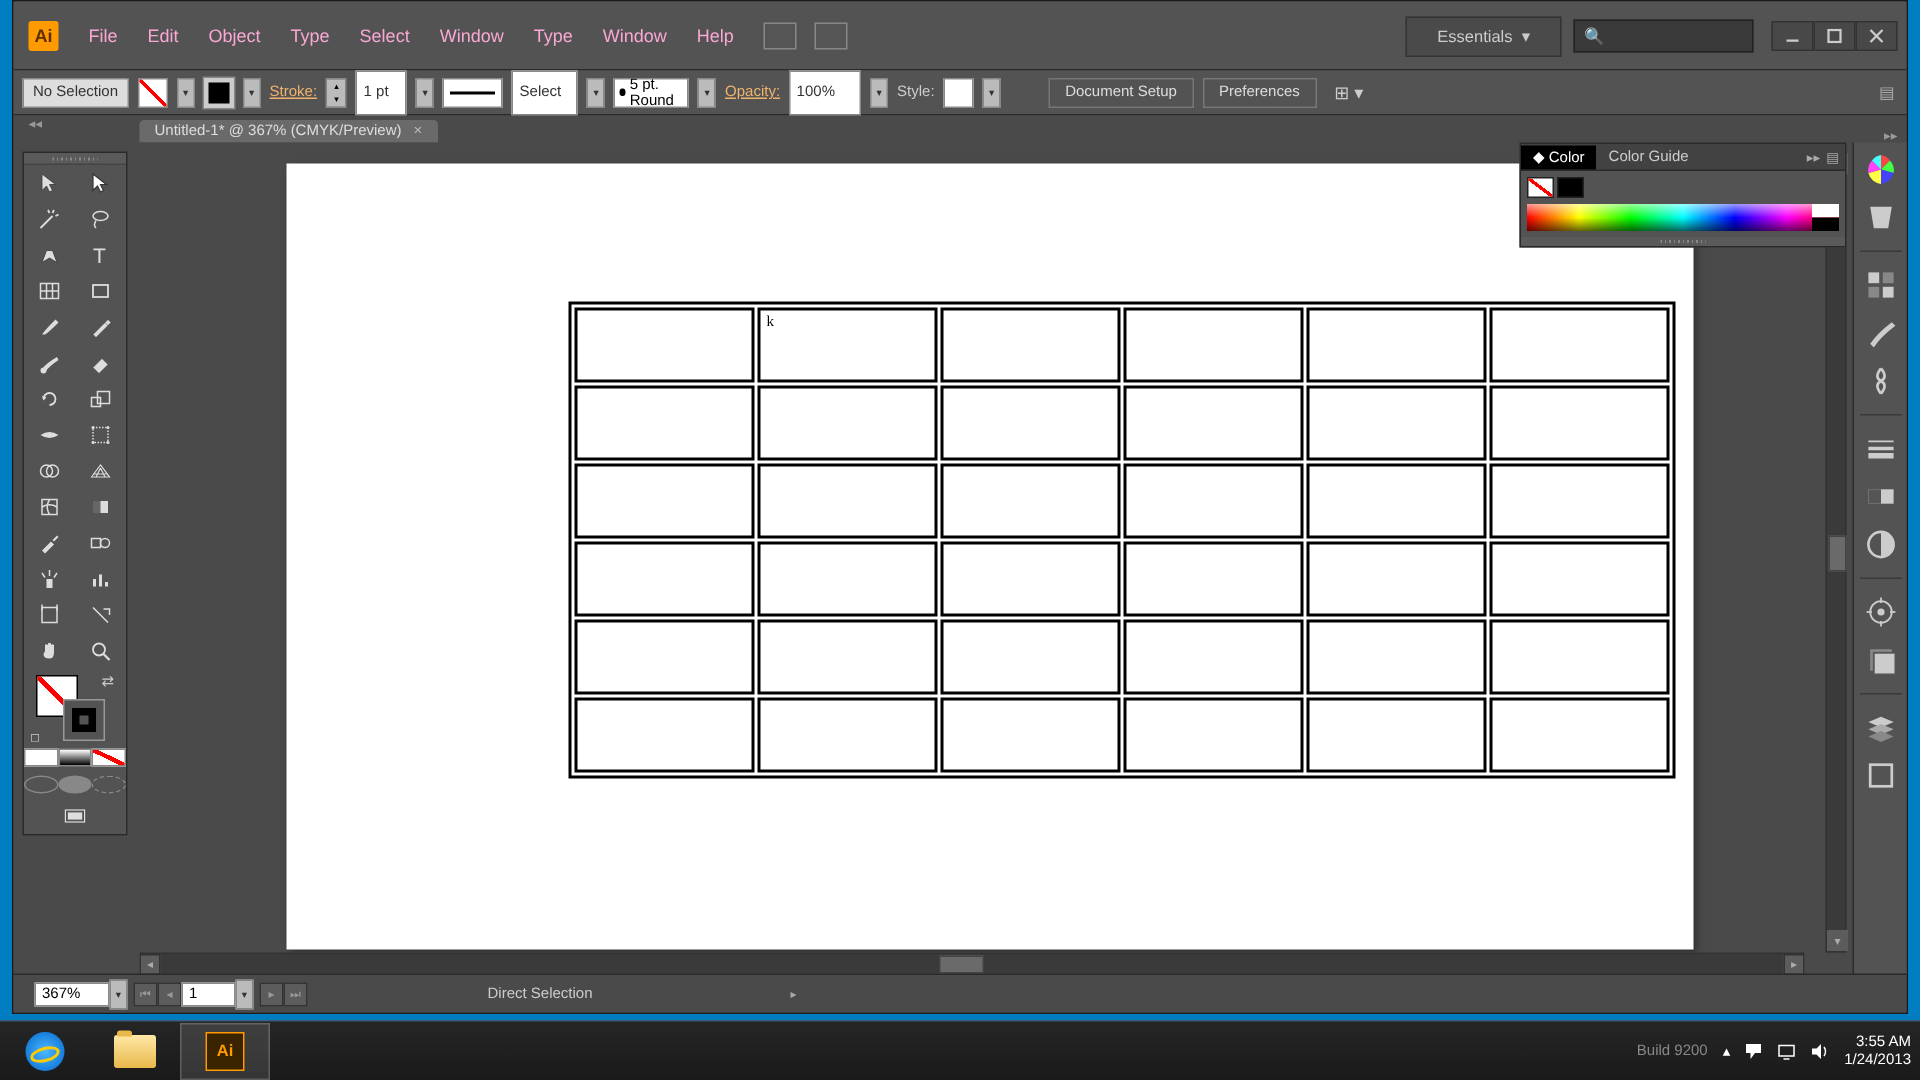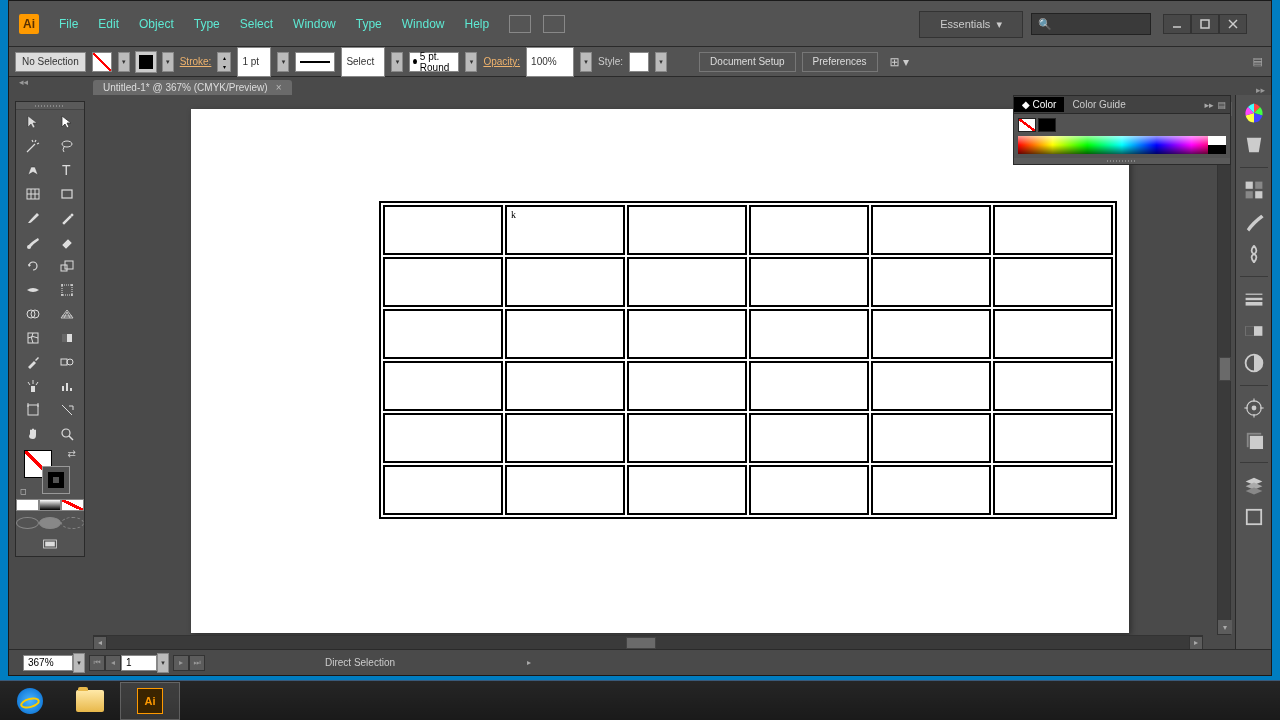--- a/index.html
+++ b/index.html
@@ -1,24 +1,24 @@
 <!DOCTYPE html>
 <html><head>
 <meta charset="utf-8">
 <style>
 * { margin:0; padding:0; box-sizing:border-box; font-family:"Segoe UI",Tahoma,sans-serif; }
 body { background:#007dc1; width:1280px; height:720px; overflow:hidden; position:relative; }
 .window { position:absolute; left:8px; top:0; width:1264px; height:676px; background:#4a4a4a; border:1px solid #1a1a1a; }
 .titlebar { height:46px; background:#535353; display:flex; align-items:center; border-bottom:1px solid #2a2a2a; position:relative; }
 .ai-logo { width:20px; height:20px; background:#ff9a00; margin:0 10px; display:flex; align-items:center; justify-content:center; font-weight:bold; font-size:12px; color:#5a3000; border-radius:2px; }
 .menu-items { display:flex; gap:0; }
-.menu-item { color:#5eead4; font-size:12px; padding:14px 10px; cursor:pointer; }
+.menu-item { color:#f9a8d4; font-size:12px; padding:14px 10px; cursor:pointer; }
 .menu-icons { margin-left:10px; display:flex; gap:12px; }
 .menu-icon-box { width:22px; height:18px; border:1px solid #888; background:#555; }
-.title-right { position:absolute; right:24px; top:0; display:flex; align-items:center; height:46px; gap:8px; }
+.title-right { position:absolute; right:6px; top:0; display:flex; align-items:center; height:46px; gap:8px; }
 .workspace-dd { color:#ccc; font-size:11px; padding:6px 20px; background:#4a4a4a; border:1px solid #333; }
 .search-box { width:120px; height:22px; background:#3a3a3a; border:1px solid #222; display:flex; align-items:center; padding:0 6px; color:#888; font-size:11px; }
 .win-btns { display:flex; gap:0; margin-left:4px; }
 .win-btn { width:28px; height:20px; background:#484848; border:1px solid #333; display:flex; align-items:center; justify-content:center; color:#ccc; font-size:10px; cursor:pointer; }
 .win-btn svg { width:10px; height:10px; }
 .options-bar { height:30px; background:#535353; border-bottom:1px solid #2a2a2a; display:flex; align-items:center; padding:0 6px; gap:6px; position:relative; }
 .ob-sel { font-size:10px; color:#333; background:#ddd; border:1px solid #888; padding:2px 6px; height:20px; display:flex; align-items:center; }
 .ob-swatch { width:20px; height:20px; border:1px solid #888; background:#fff; position:relative; }
 .ob-swatch.none::after { content:""; position:absolute; left:0; top:0; right:0; bottom:0; background:linear-gradient(to top right, transparent 45%, red 45%, red 55%, transparent 55%); }
 .ob-swatch.black { background:#000; border:3px solid #ccc; outline:1px solid #888; }
@@ -641,13 +641,34 @@
 <div class="taskbar">
   <div class="tb-item">
       <div class="tb-ie"></div>
     </div>
   <div class="tb-item">
       <div class="tb-folder"></div>
     </div>
   <div class="tb-item active">
       <div class="tb-ai">Ai</div>
     </div>
+  <div class="systray">
+    <div style="color:#888;font-size:10px">Build 9200</div>
+    <div class="systray-icons">
+      <span style="color:#fff;font-size:10px">▴</span>
+      <svg class="sys-ic" viewBox="0 0 14 14">
+          <path d="M2 2 L12 2 L12 8 L8 8 L5 12 L5 8 L2 8 Z" fill="#fff"></path>
+        </svg>
+      <svg class="sys-ic" viewBox="0 0 14 14">
+          <rect x="2" y="3" width="10" height="7" fill="none" stroke="#fff"></rect>
+          <line x1="5" y1="12" x2="9" y2="12" stroke="#fff"></line>
+        </svg>
+      <svg class="sys-ic" viewBox="0 0 14 14">
+          <path d="M2 5 L5 5 L8 2 L8 12 L5 9 L2 9 Z" fill="#fff"></path>
+          <path d="M10 4 Q12 7 10 10" fill="none" stroke="#fff"></path>
+        </svg>
+    </div>
+    <div class="clock">
+      <div>3:55 AM</div>
+      <div>1/24/2013</div>
+    </div>
+  </div>
 </div>
 
 </body></html>

